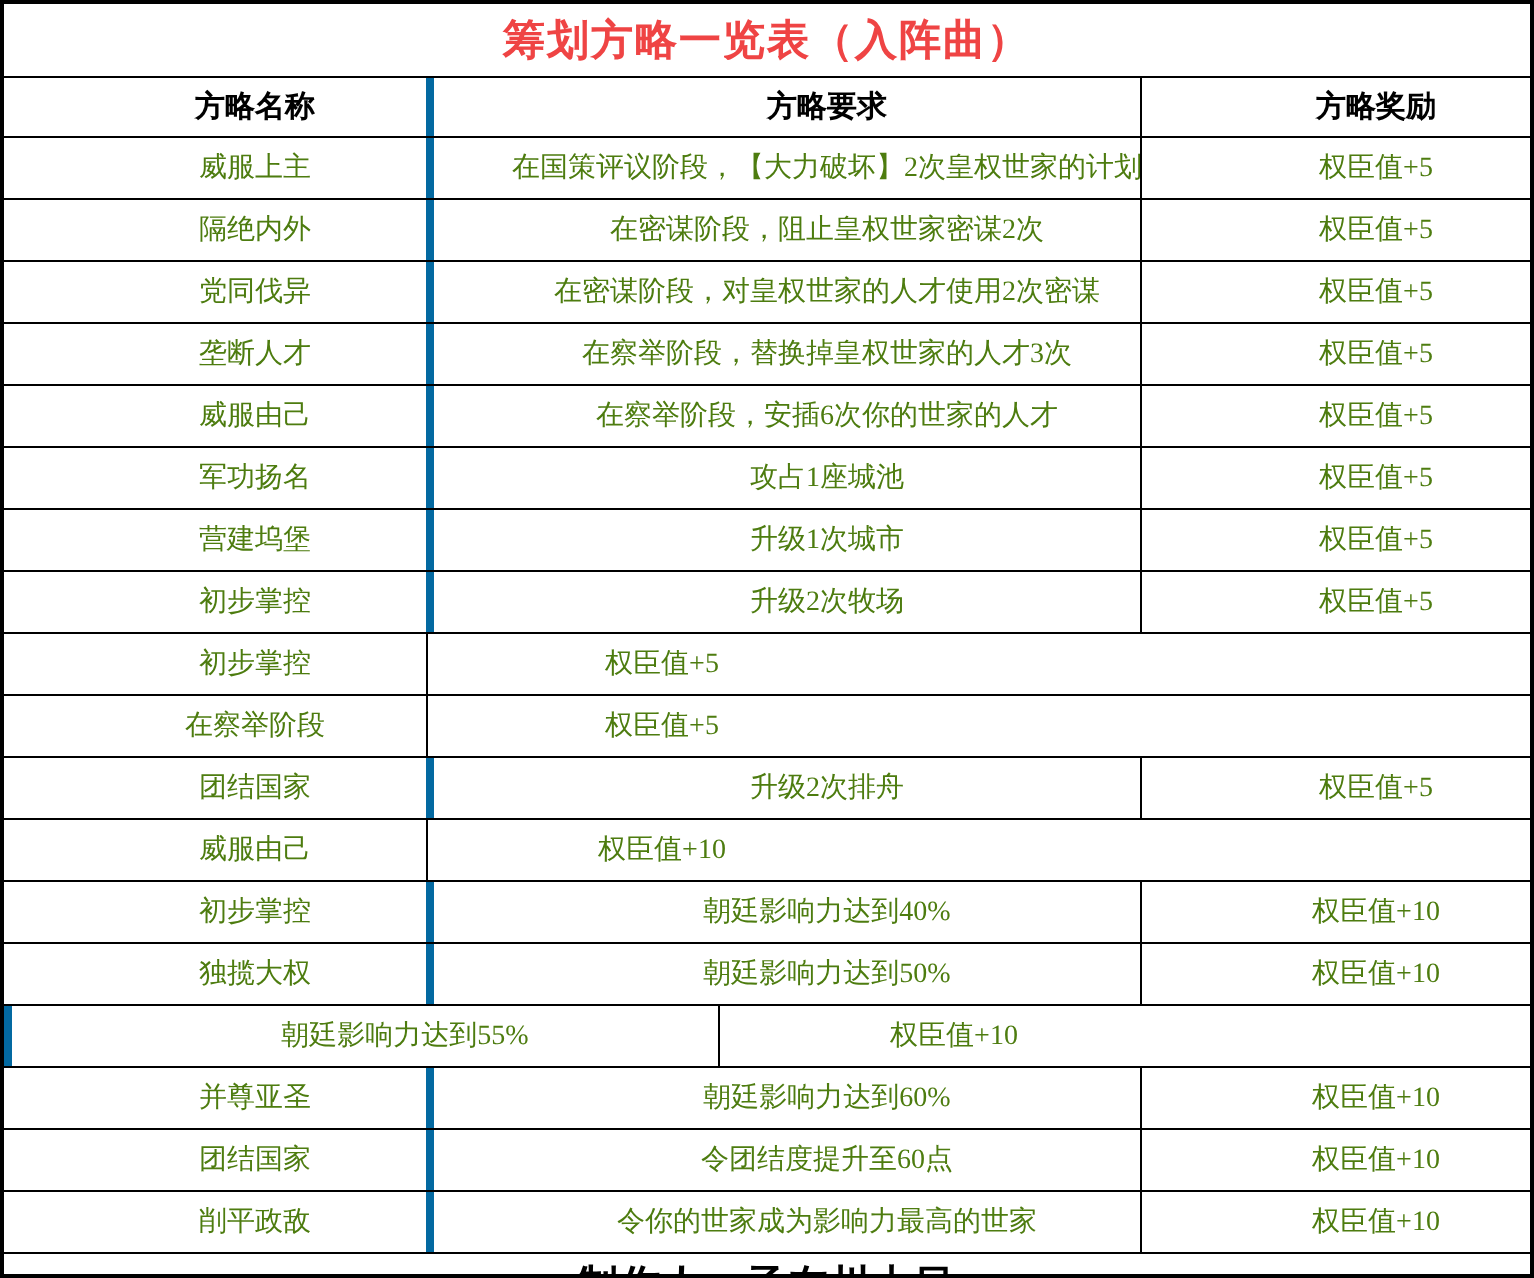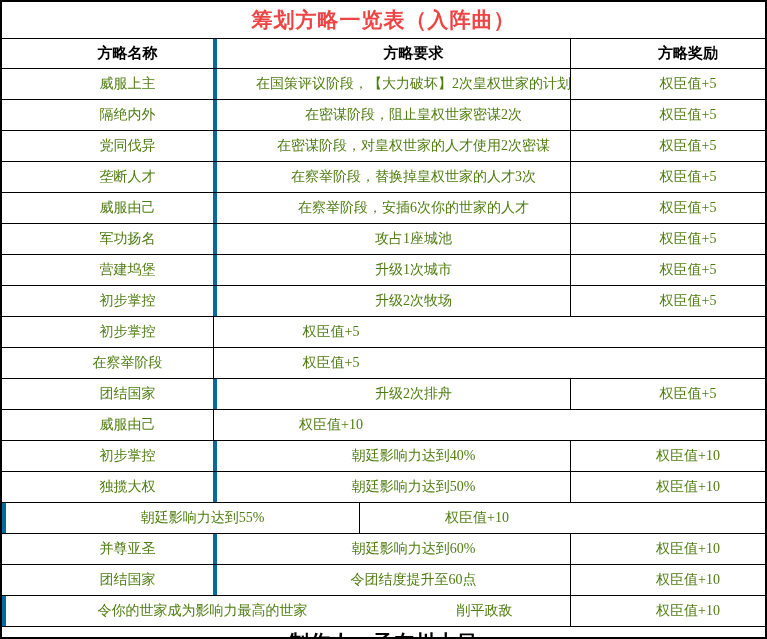--- a/index.html
+++ b/index.html
@@ -177,20 +177,20 @@
     <div class="cell c3">权臣值+10</div>
   </div>
 
   <div class="data-row">
     <div class="cell c1">团结国家</div>
     <div class="cell c2">令团结度提升至60点</div>
     <div class="cell c3">权臣值+10</div>
   </div>
 
   <div class="data-row">
+    <div class="cell c1">削平政敌</div>
     <div class="cell c2">令你的世家成为影响力最高的世家</div>
-    <div class="cell c1">削平政敌</div>
     <div class="cell c3">权臣值+10</div>
   </div>
 
   <div class="footer-row">制作人：子在川上日</div>
 
 </div>
 
 </body></html>

